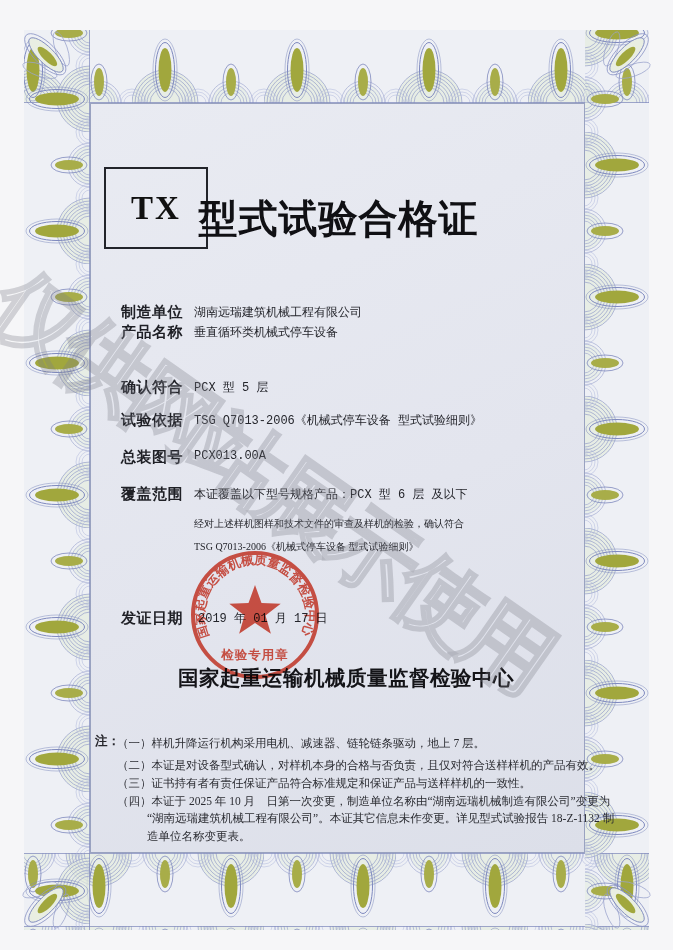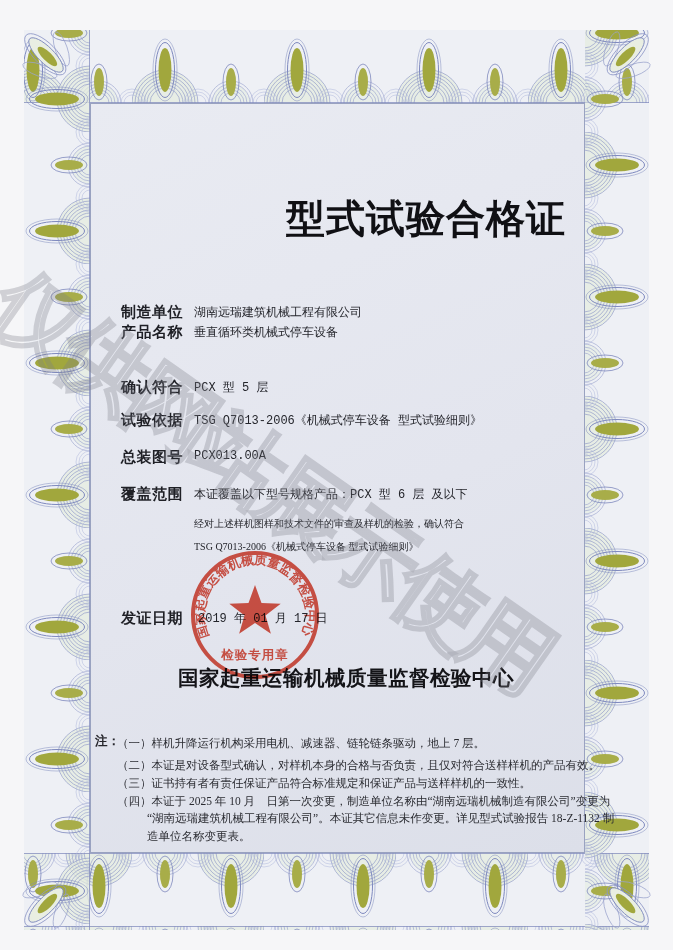--- a/index.html
+++ b/index.html
@@ -8,21 +8,21 @@
   .border-svg{position:absolute;left:0;top:0;z-index:0;}
   
   .panel{position:absolute;left:90px;top:103px;width:495px;height:750px;z-index:1;
          background:linear-gradient(155deg,#e9ebf2 0%,#e3e5ee 55%,#dcdfe9 100%);
          border:1px solid #99a2c0;box-sizing:border-box;color:#1c1c20;}
   .tx-box{position:absolute;left:13px;top:63px;width:100px;height:78px;
           border:2px solid #22242a;display:flex;align-items:center;justify-content:center;}
   .tx-box span{font-size:33px;font-weight:bold;letter-spacing:2px;color:#111;}
   .title-small{position:absolute;left:20px;top:56px;width:455px;text-align:center;
           font-size:23px;font-weight:bold;letter-spacing:6px;color:#151518;}
-  .title-main{position:absolute;left:20px;top:88px;width:455px;text-align:right;
+  .title-main{position:absolute;left:20px;top:88px;width:455px;text-align:center;
           font-size:39px;font-weight:bold;letter-spacing:1px;color:#101014;}
   .cert-no{position:absolute;left:20px;top:160px;width:455px;text-align:center;
           font-size:13.5px;letter-spacing:.5px;color:#2a2a30;}
   .field{position:absolute;left:30px;white-space:nowrap;}
   .flabel{font-size:15px;font-weight:600;letter-spacing:.5px;color:#1f2026;margin-top:20px;}
   .fvalue{position:absolute;left:73px;top:1px;font-size:12px;color:#24252b;white-space:nowrap;font-family:Liberation Mono, monospace;}
   .stmt{position:absolute;left:103px;font-size:10px;color:#24252b;white-space:nowrap;}
   .date-row{position:absolute;left:30px;top:505px;white-space:nowrap;}
   .date-row .fvalue{left:77px;}
   .issuer{position:absolute;left:20px;top:560px;width:470px;text-align:center;
@@ -114,20 +114,23 @@
     <g>
       <use href="#leaf" transform="translate(58,67) rotate(225)"></use>
       <use href="#leaf" transform="translate(615,67) rotate(-45)"></use>
       <use href="#leaf" transform="translate(58,893) rotate(135)"></use>
       <use href="#leaf" transform="translate(615,893) rotate(45)"></use>
     </g>
   </svg>
 
   <div class="panel">
 
+    <div class="tx-box">
+      <span>TX</span>
+    </div>
 
     <div class="title-main">型式试验合格证</div>
 
     <div class="field" style="top:199px">
       <span class="flabel">制造单位</span>
       <span class="fvalue">湖南远瑞建筑机械工程有限公司</span>
     </div>
     <div class="field" style="top:219px">
       <span class="flabel">产品名称</span>
       <span class="fvalue">垂直循环类机械式停车设备</span>

